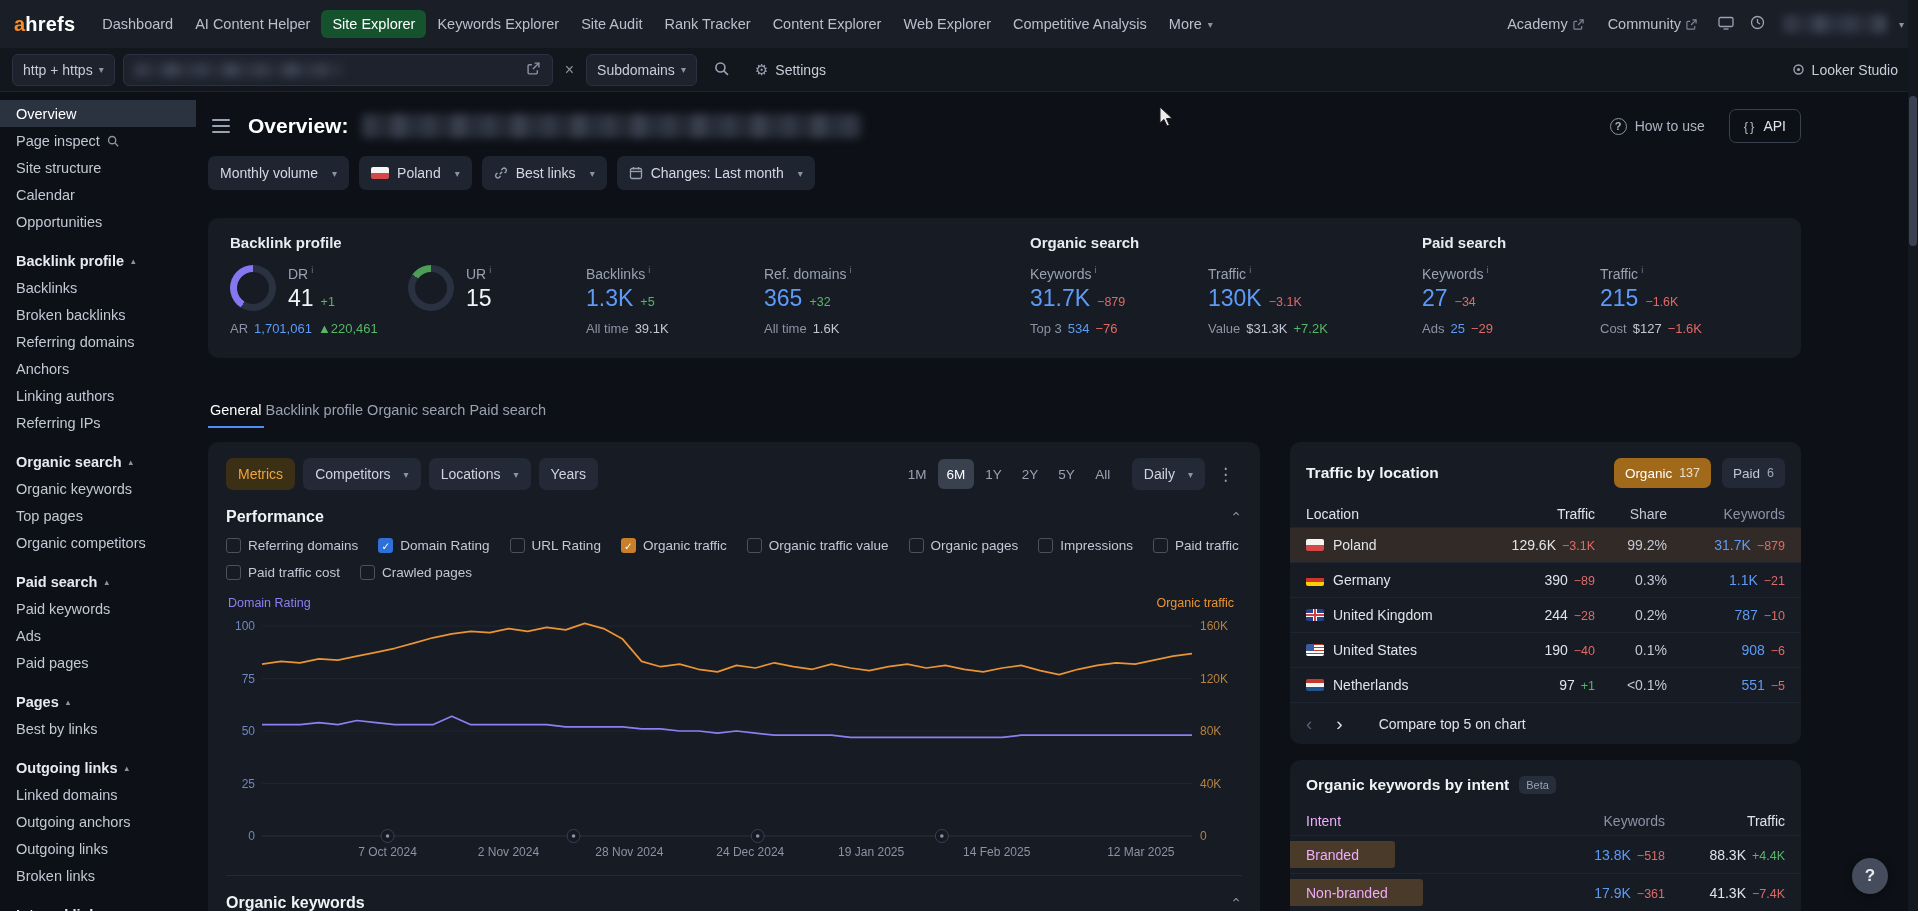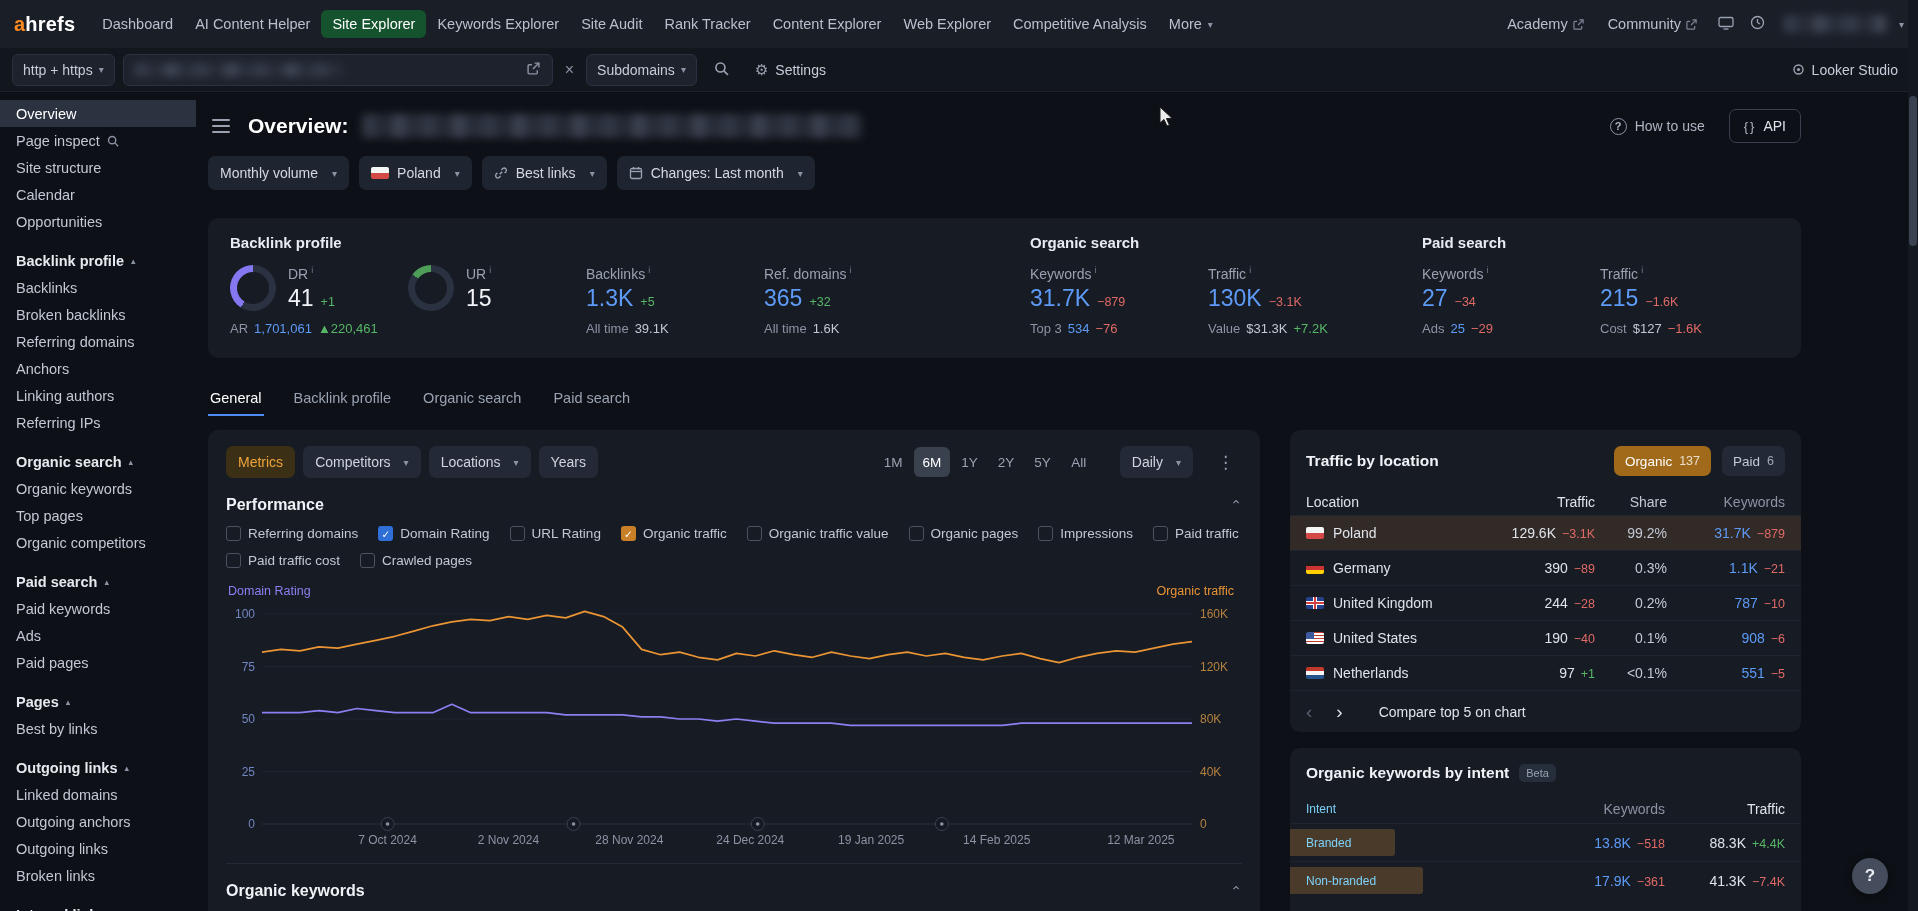--- a/index.html
+++ b/index.html
@@ -73,34 +73,34 @@
 .metric-label{font-size:14px;color:#9aa2b2}
 .metric-label sup{font-size:9px;color:#707a8c;margin-left:3px}
 .metric-value{font-size:23px;margin-top:3px;display:flex;align-items:baseline;gap:7px}
 .metric-value.white .val{color:#f2f4f8}
 .metric-value.blue .val{color:#5e9bf7;cursor:pointer}
 .delta{font-size:12.5px}
 .green{color:#58b767}.red{color:#e06a66}
 .metric-sub{margin-top:9px;font-size:13px;display:flex;gap:6px;align-items:baseline}
 .sub-muted{color:#8b93a4}.sub-blue{color:#5e9bf7;cursor:pointer}.sub-green{color:#58b767}.sub-red{color:#e06a66}.sub-plain{color:#c2c8d4}
 
-.tabs{display:flex;gap:28px;margin-top:24px}
+.tabs{display:flex;margin-top:36px}
 .tab{padding:8px 2px;font-size:14.5px;color:#9aa2b2;border-bottom:2px solid transparent}
 .tab.active{color:#fff;border-bottom-color:#4c8df6}
 
 .content-cols{display:flex;gap:30px;margin-top:14px;align-items:flex-start}
 .panel{background:#161b24;border-radius:10px}
 .chart-panel{width:1052px;padding:16px 18px;min-height:600px}
 .right-col{width:511px;display:flex;flex-direction:column;gap:16px}
 
 .chart-controls{display:flex;align-items:center}
 .mc-left{display:flex;gap:8px}
 .ctl-btn{height:32px;background:#232936;border-radius:7px;padding:0 12px;display:flex;align-items:center;gap:7px;font-size:14px;color:#cfd4de}
 .ctl-btn.accent{background:#3b2f15;color:#efa43c}
-.mc-right{margin-left:auto;display:flex;align-items:center;gap:16px}
+.mc-right{margin-left:auto;display:flex;align-items:center;gap:4px}
 .range-btn{height:30px;min-width:34px;padding:0 9px;border-radius:6px;color:#9aa2b2;font-size:13.5px}
 .range-btn.active{background:#39414f;color:#fff}
 .kebab{color:#9aa2b2;font-size:17px;padding:4px 8px}
 .perf-head{display:flex;align-items:center;margin-top:18px}
 .perf-head h2{font-size:16px;color:#f0f2f6}
 .collapse{margin-left:auto;color:#8b93a4;font-size:14px;cursor:pointer}
 .checkbox-row{display:flex;gap:20px;margin-top:12px}
 .cb{display:flex;align-items:center;gap:7px;font-size:13.5px;color:#c2c8d4;white-space:nowrap;cursor:pointer}
 .cb-box{width:15px;height:15px;border-radius:3px;border:1.5px solid #4a5260;display:flex;align-items:center;justify-content:center;font-size:10.5px;color:#fff;flex:none}
 .cb-box.checked{border:none}
@@ -125,21 +125,21 @@
 .c1{width:150px;display:flex;justify-content:flex-end;align-items:baseline;gap:6px;font-size:14px;color:#dfe3ea}
 .c2{width:72px;display:flex;justify-content:flex-end;font-size:14px;color:#c2c8d4}
 .c3{width:118px;display:flex;justify-content:flex-end;align-items:baseline;gap:6px;font-size:14px}
 .blue{color:#5e9bf7;cursor:pointer}
 .loc-footer{display:flex;align-items:center;padding:11px 16px;gap:24px;border-top:1px solid #1f2530}
 .pager{color:#596274;font-size:19px;line-height:1}
 .pager.enabled{color:#dfe3ea}
 .compare-link{font-size:14px;color:#dfe3ea;margin-left:12px;cursor:pointer}
 .intent-row{display:flex;align-items:center;height:38px;padding:0 16px;border-top:1px solid #1f2530;position:relative}
 .intent-head{height:29px;color:#8b93a4;font-size:13px;border-top:none}
-.ic0{flex:1;position:relative;height:100%;display:flex;align-items:center;font-size:12px;color:#7dd3fc}
+.ic0{flex:1;position:relative;height:100%;display:flex;align-items:center;font-size:14px;color:#f0abfc}
 .intent-bar{position:absolute;left:-16px;top:5px;bottom:5px;background:rgba(233,150,60,.25);border-radius:0 3px 3px 0}
 .ic0 .it{position:relative}
 .ic1{width:130px;display:flex;justify-content:flex-end;gap:6px;align-items:baseline;font-size:14px}
 .ic2{width:120px;display:flex;justify-content:flex-end;gap:6px;align-items:baseline;font-size:14px;color:#dfe3ea}
 
 .help-fab{position:absolute;right:30px;bottom:17px;width:36px;height:36px;border-radius:50%;background:#454c5b;color:#e8ebf0;font-size:17px;font-weight:bold;box-shadow:0 2px 8px rgba(0,0,0,.4)}
 .scrollbar{position:absolute;top:0;right:0;width:10px;height:911px;background:#14181f}
 .thumb{position:absolute;top:96px;left:1px;width:8px;height:150px;background:#3a4150;border-radius:4px}
 .cursor{position:absolute;left:1156px;top:106px;z-index:50;pointer-events:none}
 </style>

